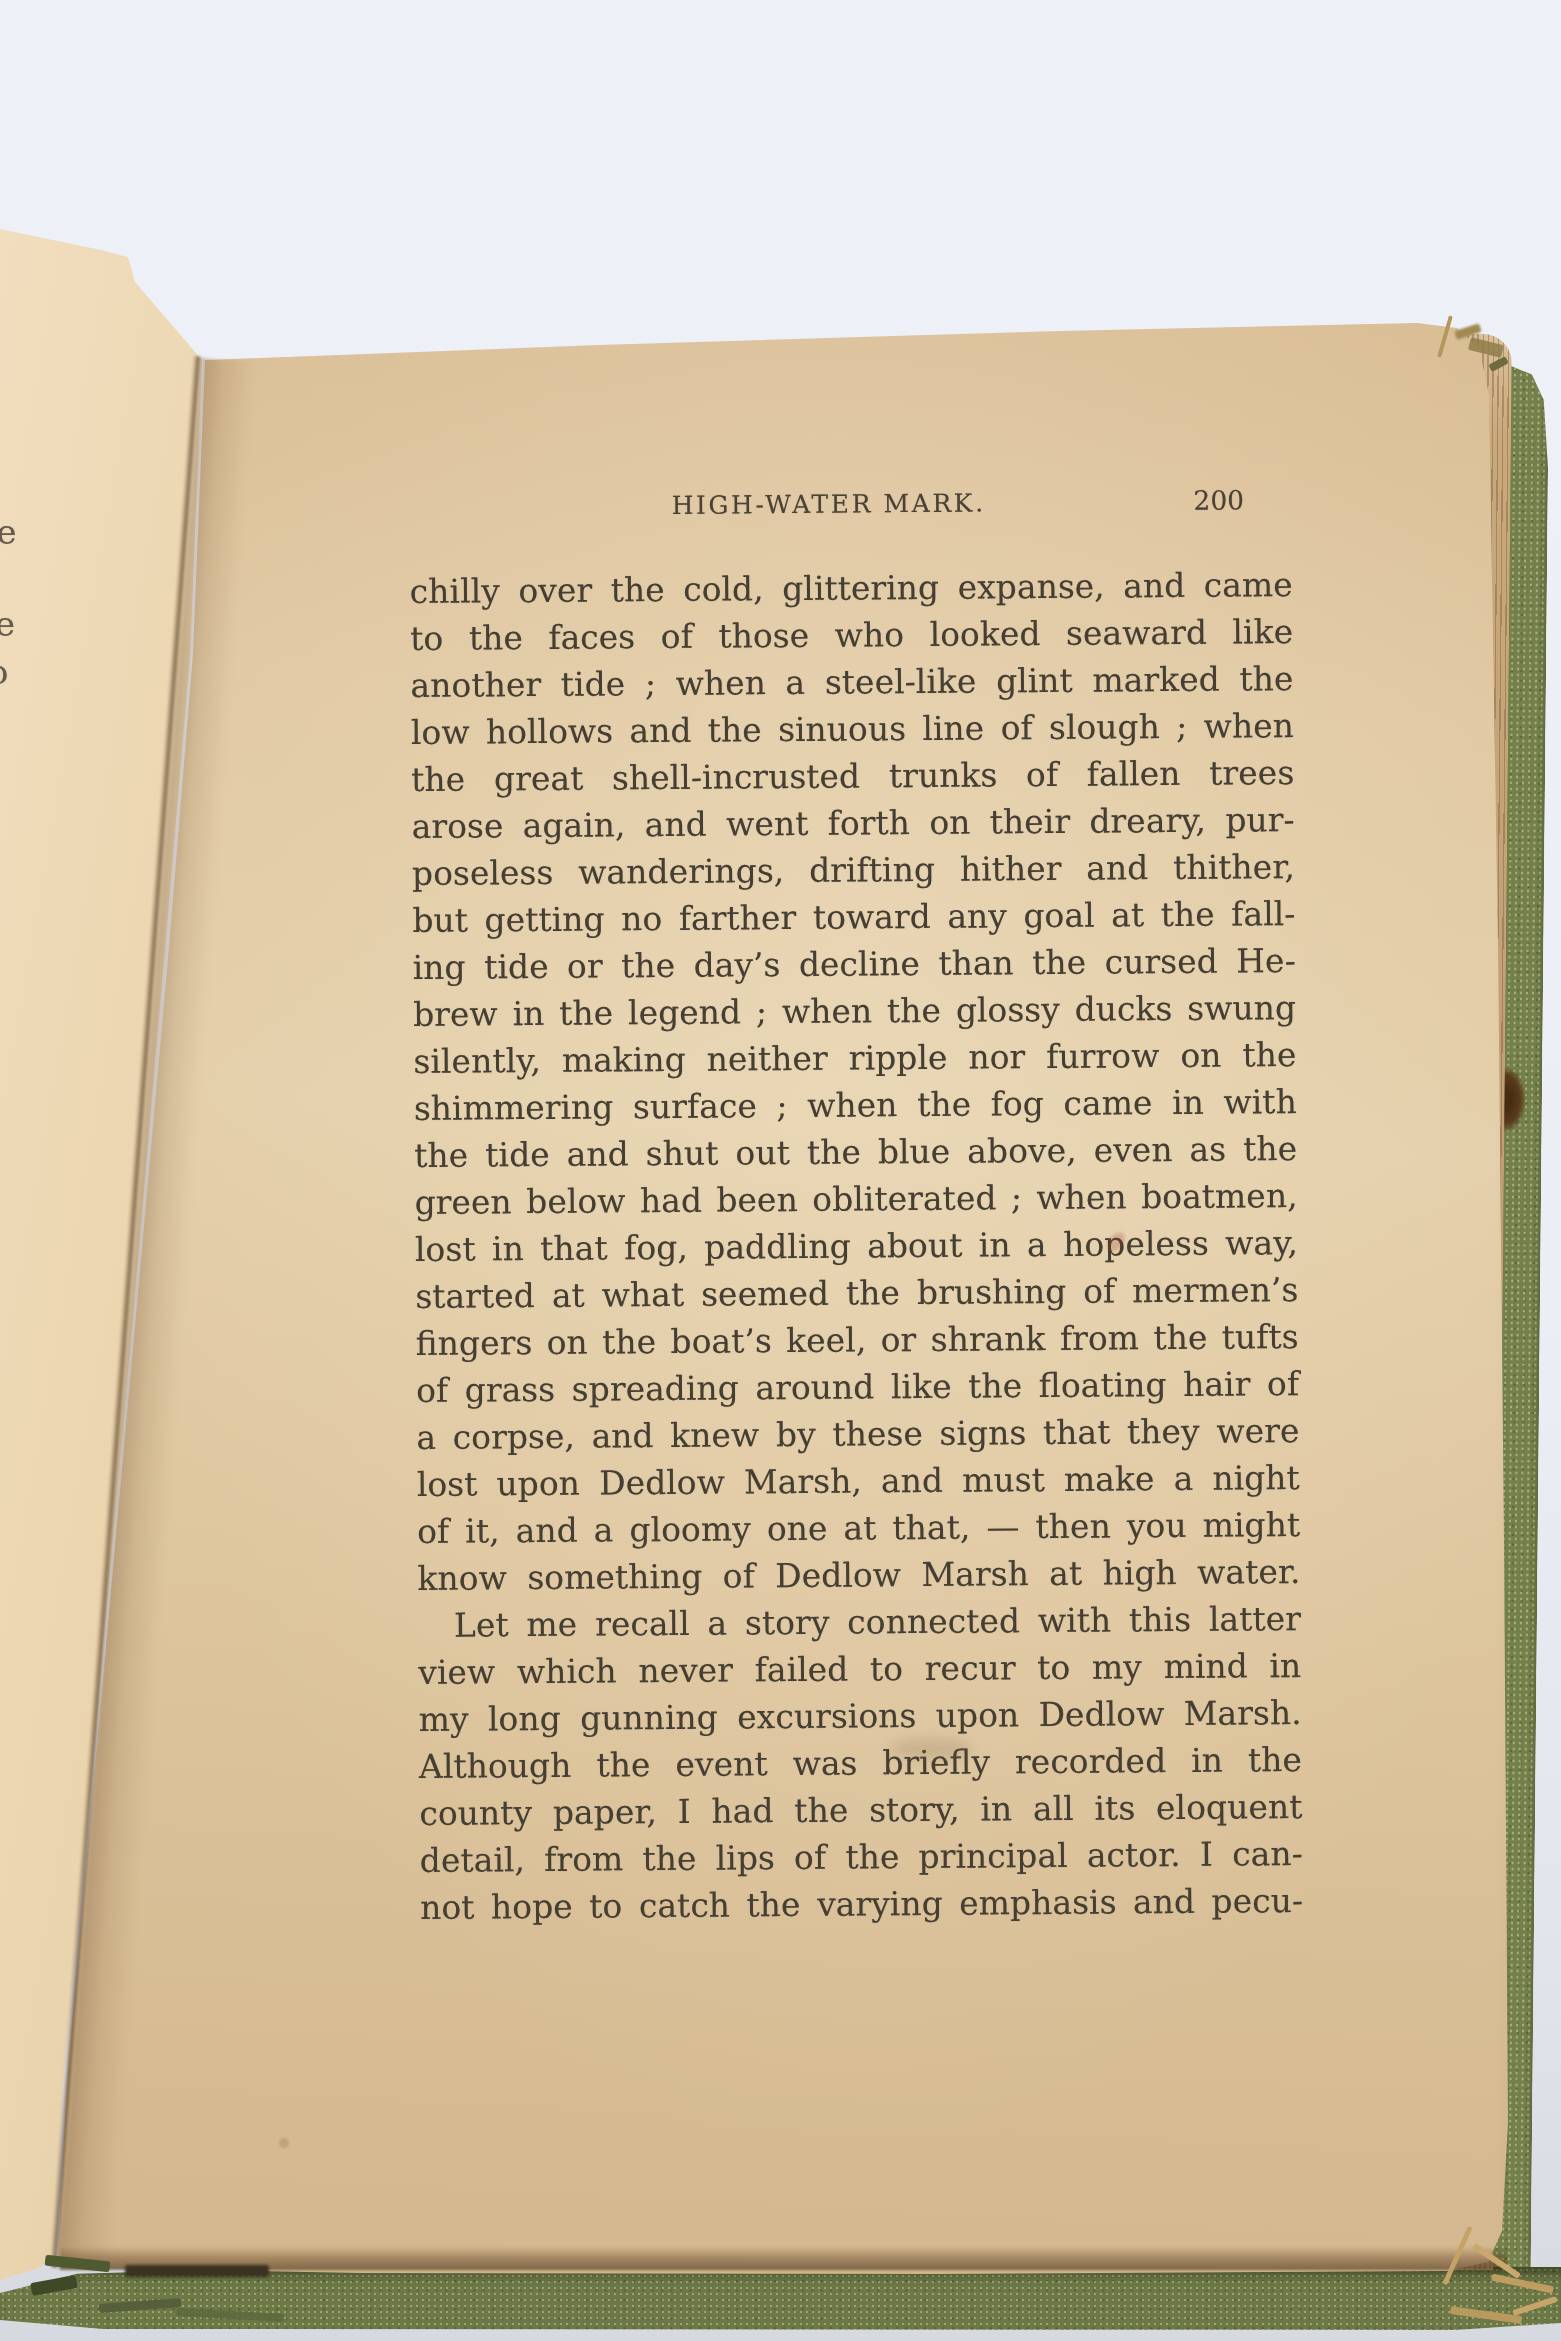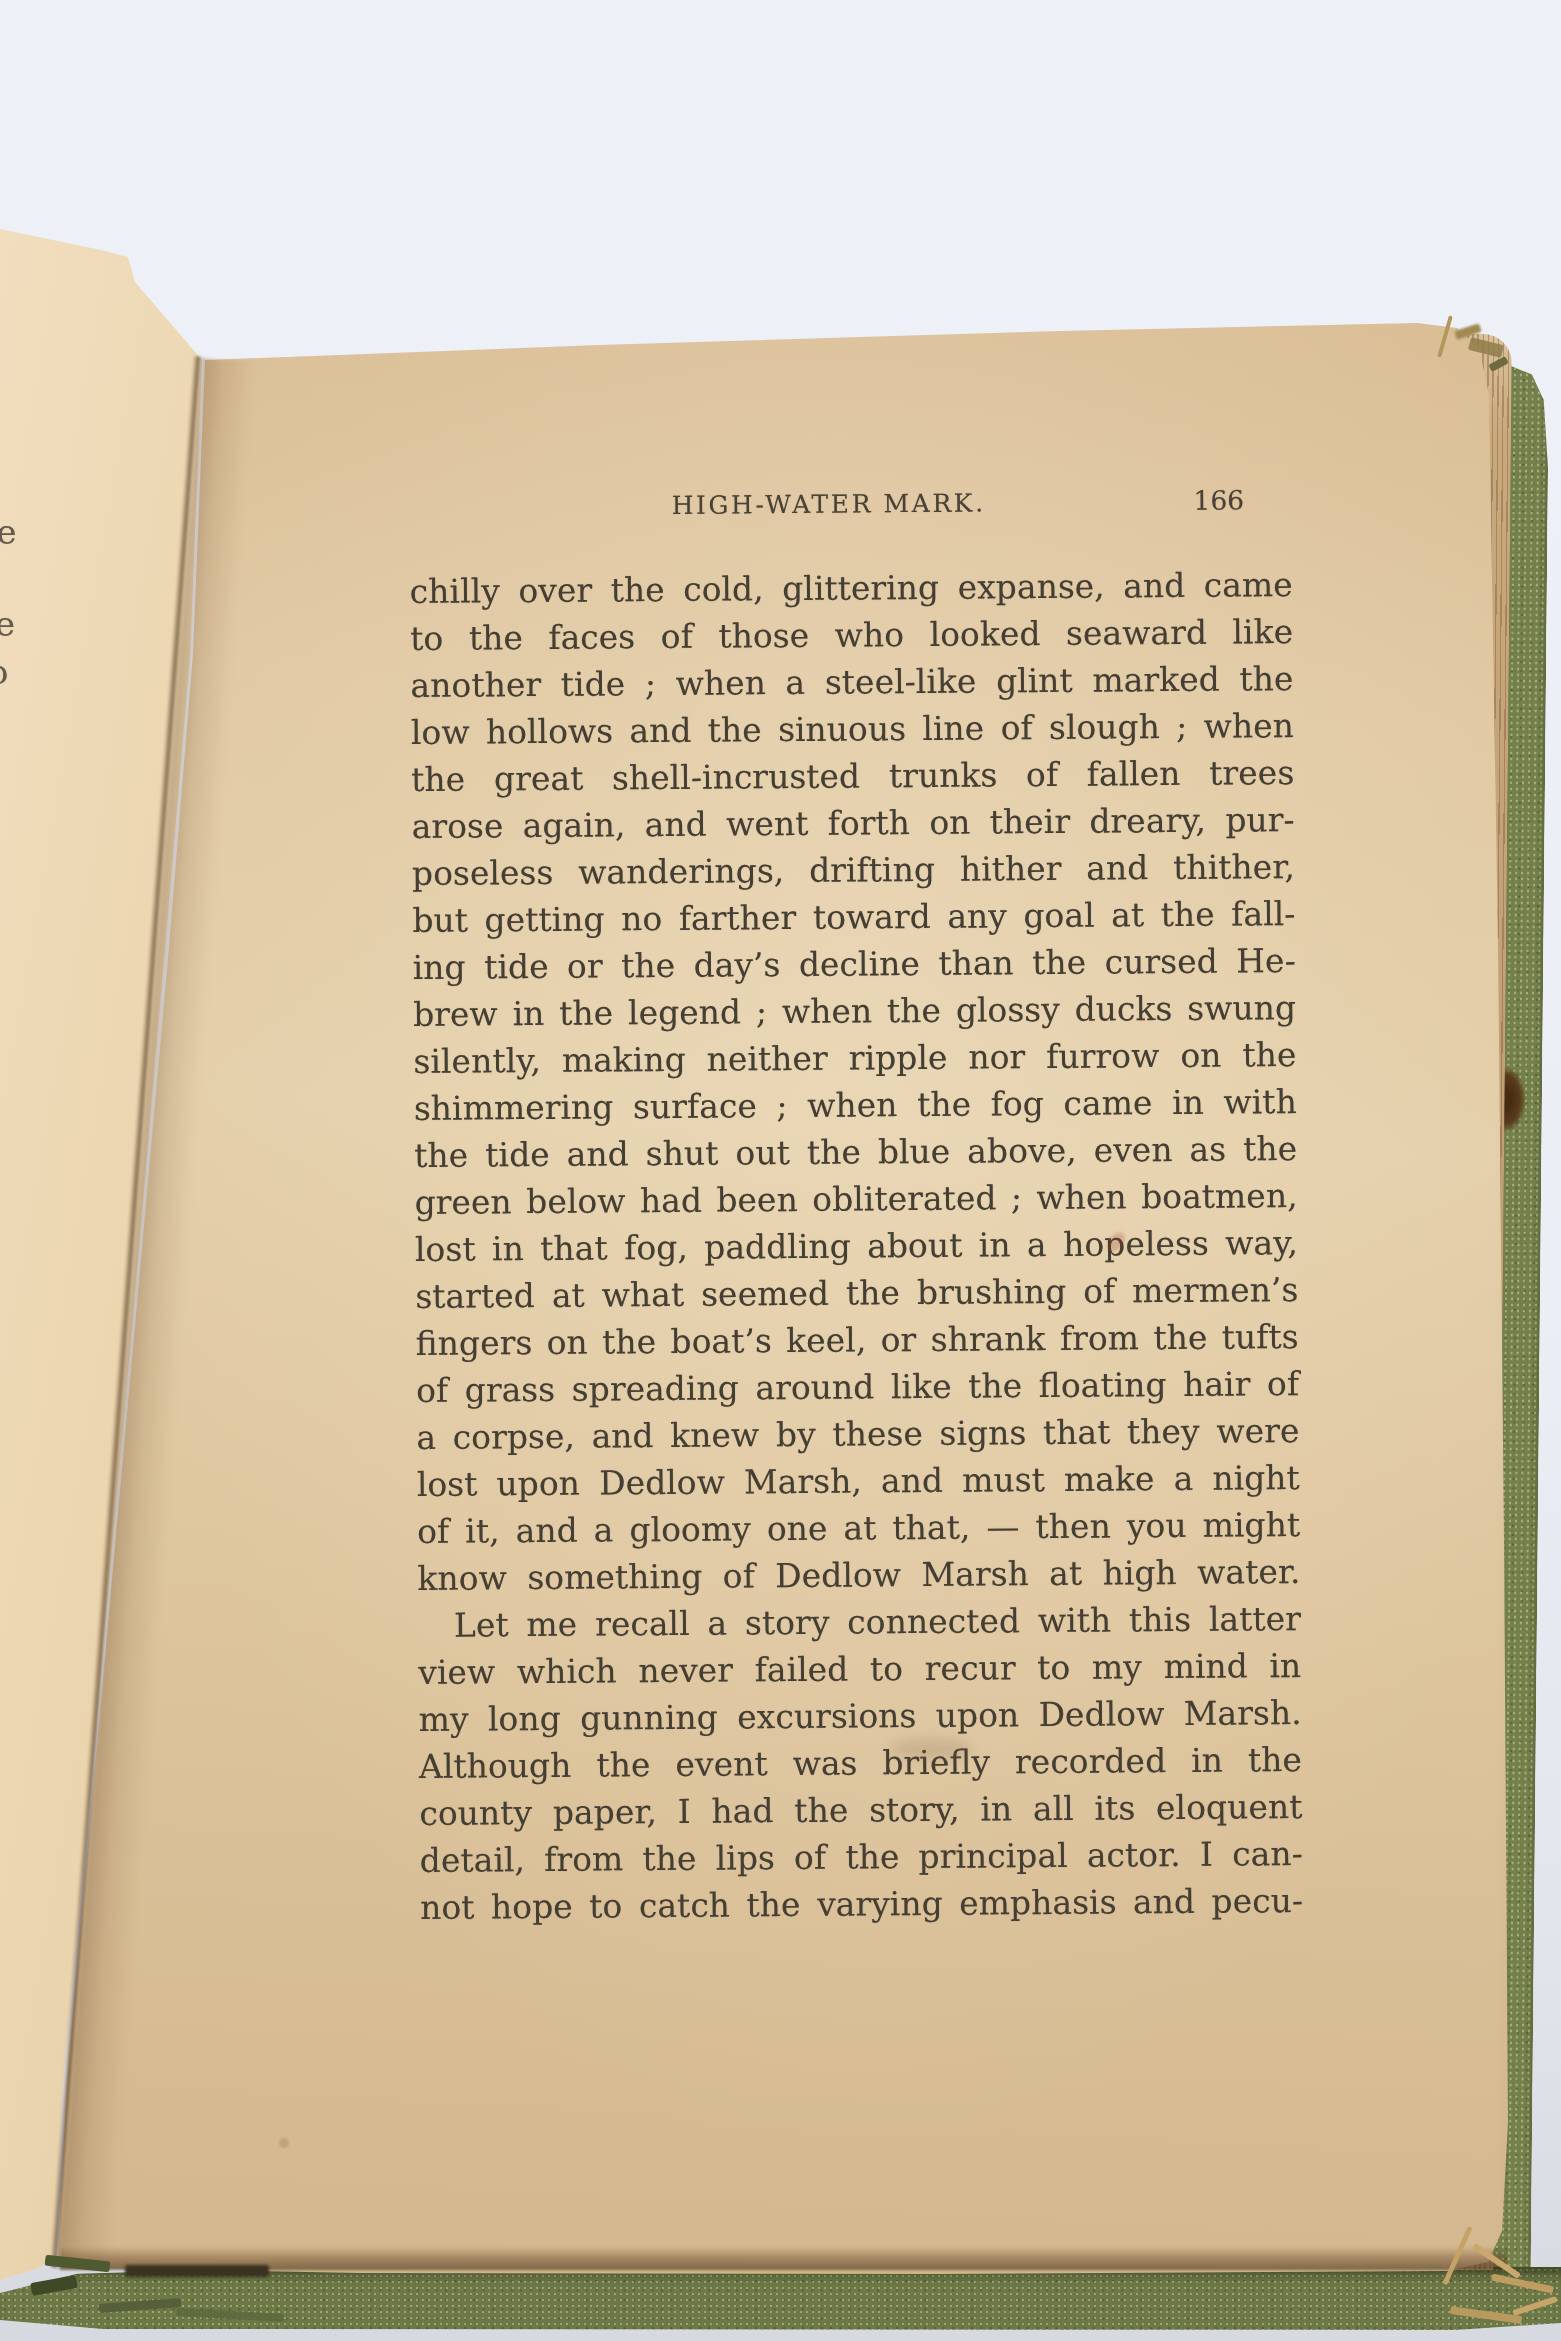--- a/index.html
+++ b/index.html
@@ -155,21 +155,21 @@
 </div>
 
 <div class="abs" id="main-page"></div>
 <div class="abs" id="gutter-shade"></div>
 <div class="abs" id="gutter-seam"></div>
 <div class="abs" id="bottom-edge-shadow"></div>
 
 <div class="abs" id="text-block">
   <div id="page-header">
     <span id="running-title">HIGH-WATER MARK.</span>
-    <span id="page-number">166</span>
+    <span id="page-number">200</span>
   </div>
   <div id="body-text">
       <div class="bline">chilly over the cold, glittering expanse, and came</div>
       <div class="bline">to the faces of those who looked seaward like</div>
       <div class="bline">another tide ; when a steel-like glint marked the</div>
       <div class="bline">low hollows and the sinuous line of slough ; when</div>
       <div class="bline">the great shell-incrusted trunks of fallen trees</div>
       <div class="bline">arose again, and went forth on their dreary, pur-</div>
       <div class="bline">poseless wanderings, drifting hither and thither,</div>
       <div class="bline">but getting no farther toward any goal at the fall-</div>

